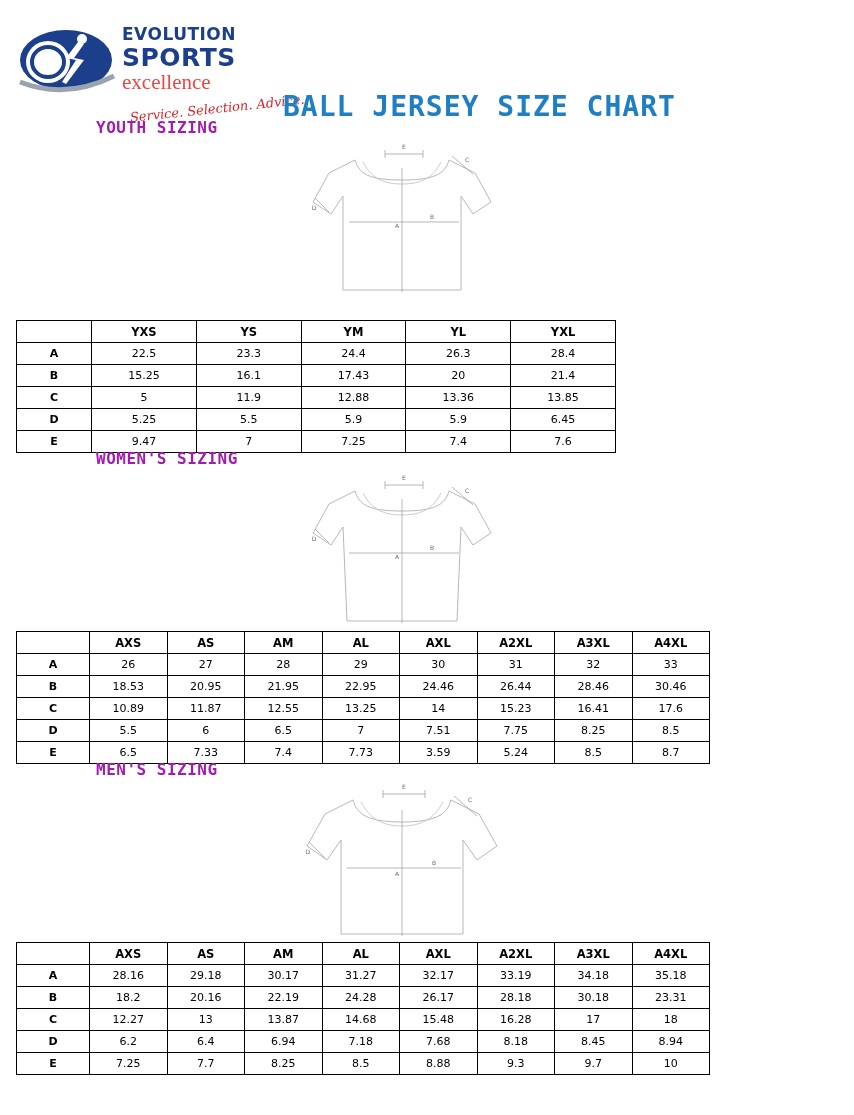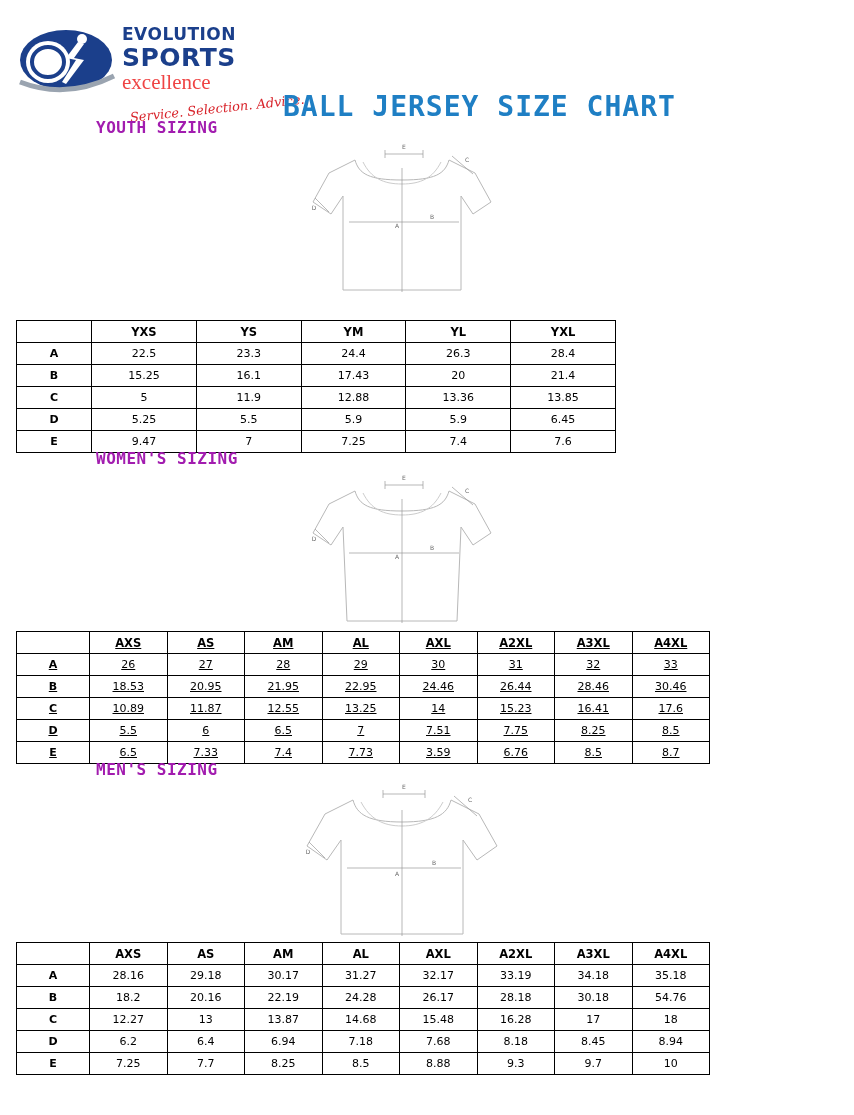--- a/index.html
+++ b/index.html
@@ -239,21 +239,21 @@
       <td>9.47</td>
       <td>7</td>
       <td>7.25</td>
       <td>7.4</td>
       <td>7.6</td>
     </tr>
   </tbody>
     </table>
 </div>
 
-<div class="section" style="margin-top:18px;text-decoration:underline;">
+<div class="section" style="margin-top:18px;">
   <div class="figure">
     <svg width="300" height="160" viewBox="0 0 300 160">
       <g fill="none" stroke="#b8b8b8" stroke-width="1">
         <path d="M78 20 L52 33 L36 62 L54 74 L66 56 L70 150 L180 150 L184 56 L196 74 L214 62 L198 33 L172 20
                  C168 34 158 40 125 40 C92 40 82 34 78 20 Z"></path>
         <path d="M86 22 C94 38 106 44 125 44 C144 44 156 38 164 22" stroke="#cccccc"></path>
       </g>
       <g stroke="#9a9a9a" stroke-width="0.7" fill="none">
         <line x1="108" y1="14" x2="146" y2="14"></line>
         <line x1="108" y1="10" x2="108" y2="18"></line>
@@ -330,21 +330,21 @@
       <td>8.25</td>
       <td>8.5</td>
     </tr>
     <tr>
       <td class="rowlabel">E</td>
       <td>6.5</td>
       <td>7.33</td>
       <td>7.4</td>
       <td>7.73</td>
       <td>3.59</td>
-      <td>6.76</td>
+      <td>5.24</td>
       <td>8.5</td>
       <td>8.7</td>
     </tr>
   </tbody>
     </table>
 </div>
 
 <div class="section" style="margin-top:18px;">
   <div class="figure">
     <svg width="300" height="160" viewBox="0 0 300 160">
@@ -398,21 +398,21 @@
     </tr>
     <tr>
       <td class="rowlabel">B</td>
       <td>18.2</td>
       <td>20.16</td>
       <td>22.19</td>
       <td>24.28</td>
       <td>26.17</td>
       <td>28.18</td>
       <td>30.18</td>
-      <td>54.76</td>
+      <td>23.31</td>
     </tr>
     <tr>
       <td class="rowlabel">C</td>
       <td>12.27</td>
       <td>13</td>
       <td>13.87</td>
       <td>14.68</td>
       <td>15.48</td>
       <td>16.28</td>
       <td>17</td>

